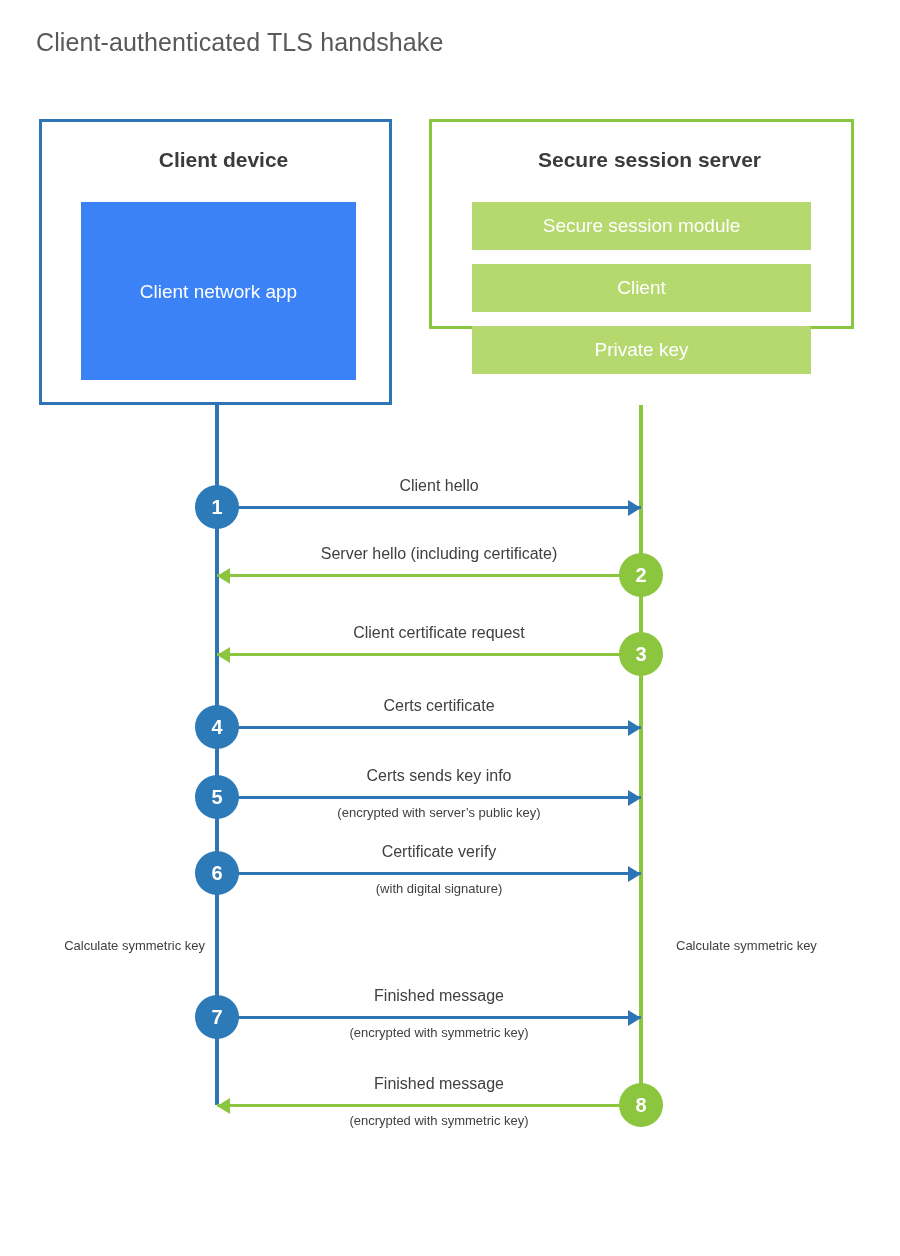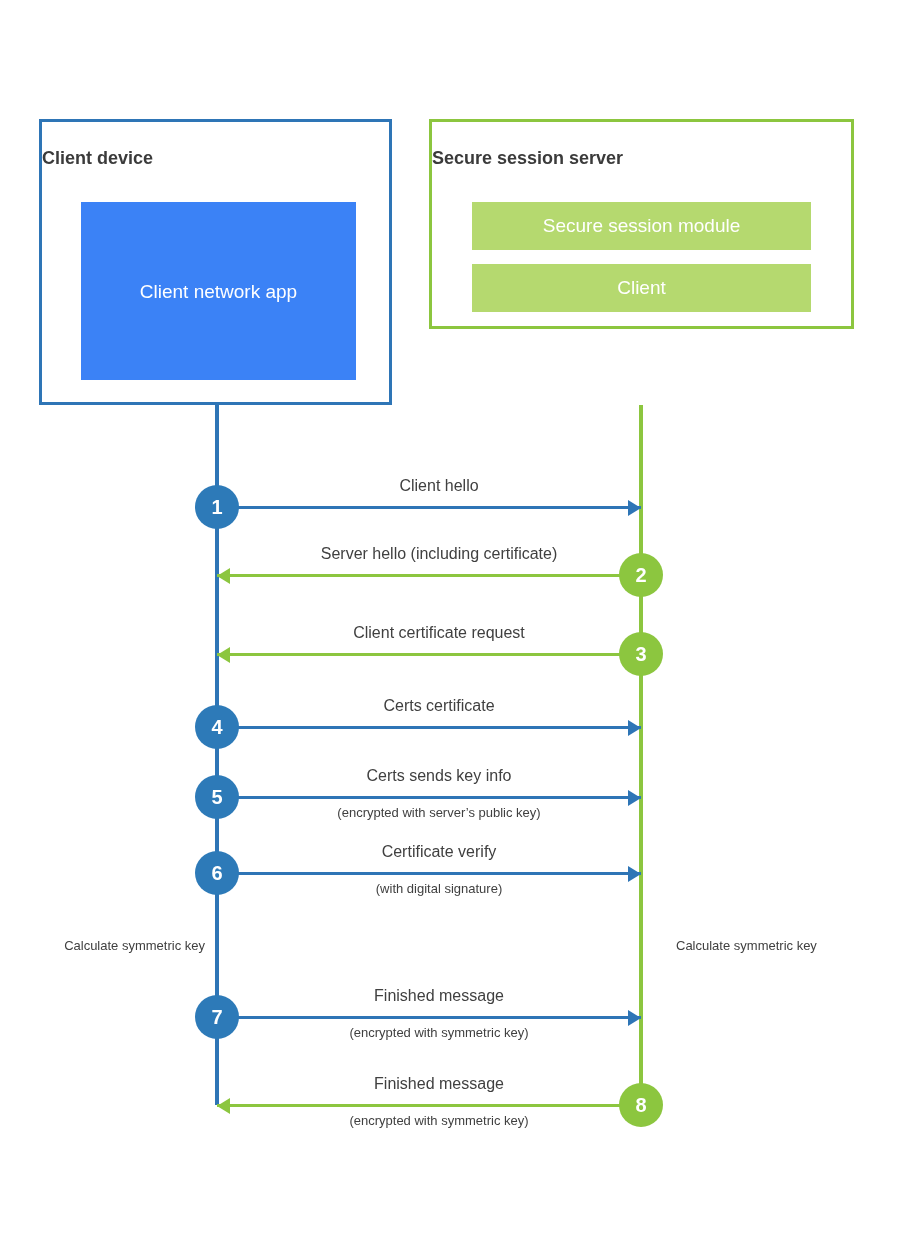--- a/index.html
+++ b/index.html
@@ -49,24 +49,25 @@
     top: 119px;
     width: 425px;
     height: 210px;
     border: 3px solid #8cc63f;
   }
   .party-title {
     position: absolute;
     left: 0;
     right: 0;
     top: 26px;
-    text-align: left;
-    font-size: 18px;
+    text-align: center;
+    font-size: 21px;
     font-weight: bold;
     color: #3b3b3b;
+    padding-left: 16px;
   }
 
   
   #client-app {
     position: absolute;
     left: 39px;
     top: 80px;
     width: 275px;
     height: 178px;
     background: #3b82f6;
@@ -211,30 +212,32 @@
     text-align: left;
     font-size: 13px;
     line-height: 18px;
   }
 </style>
 </head>
 <body>
 
 <div id="canvas">
 
+  <div class="page-title">Client-authenticated TLS handshake</div>
 
   <div class="party-box" id="client-box">
     <div class="party-title">Client device</div>
     <div id="client-app">Client network app</div>
   </div>
 
   <div class="party-box" id="server-box">
     <div class="party-title">Secure session server</div>
     <div class="server-bar b0">Secure session module</div>
     <div class="server-bar b1">Client</div>
+    <div class="server-bar b2">Private key</div>
   </div>
 
   <div class="lifeline" id="client-lifeline" style="height: 700px;"></div>
   <div class="lifeline" id="server-lifeline" style="height: 700px;"></div>
 
   <div id="steps-layer">
       <div class="step" style="top: 507px;">
         <div class="arrow-line blue" style="left: 217px; width: 424px;"></div>
         <div class="arrow-head right blue" style="left: 628px;"></div>
         <div class="step-badge blue" style="left: 195px;">1</div>

